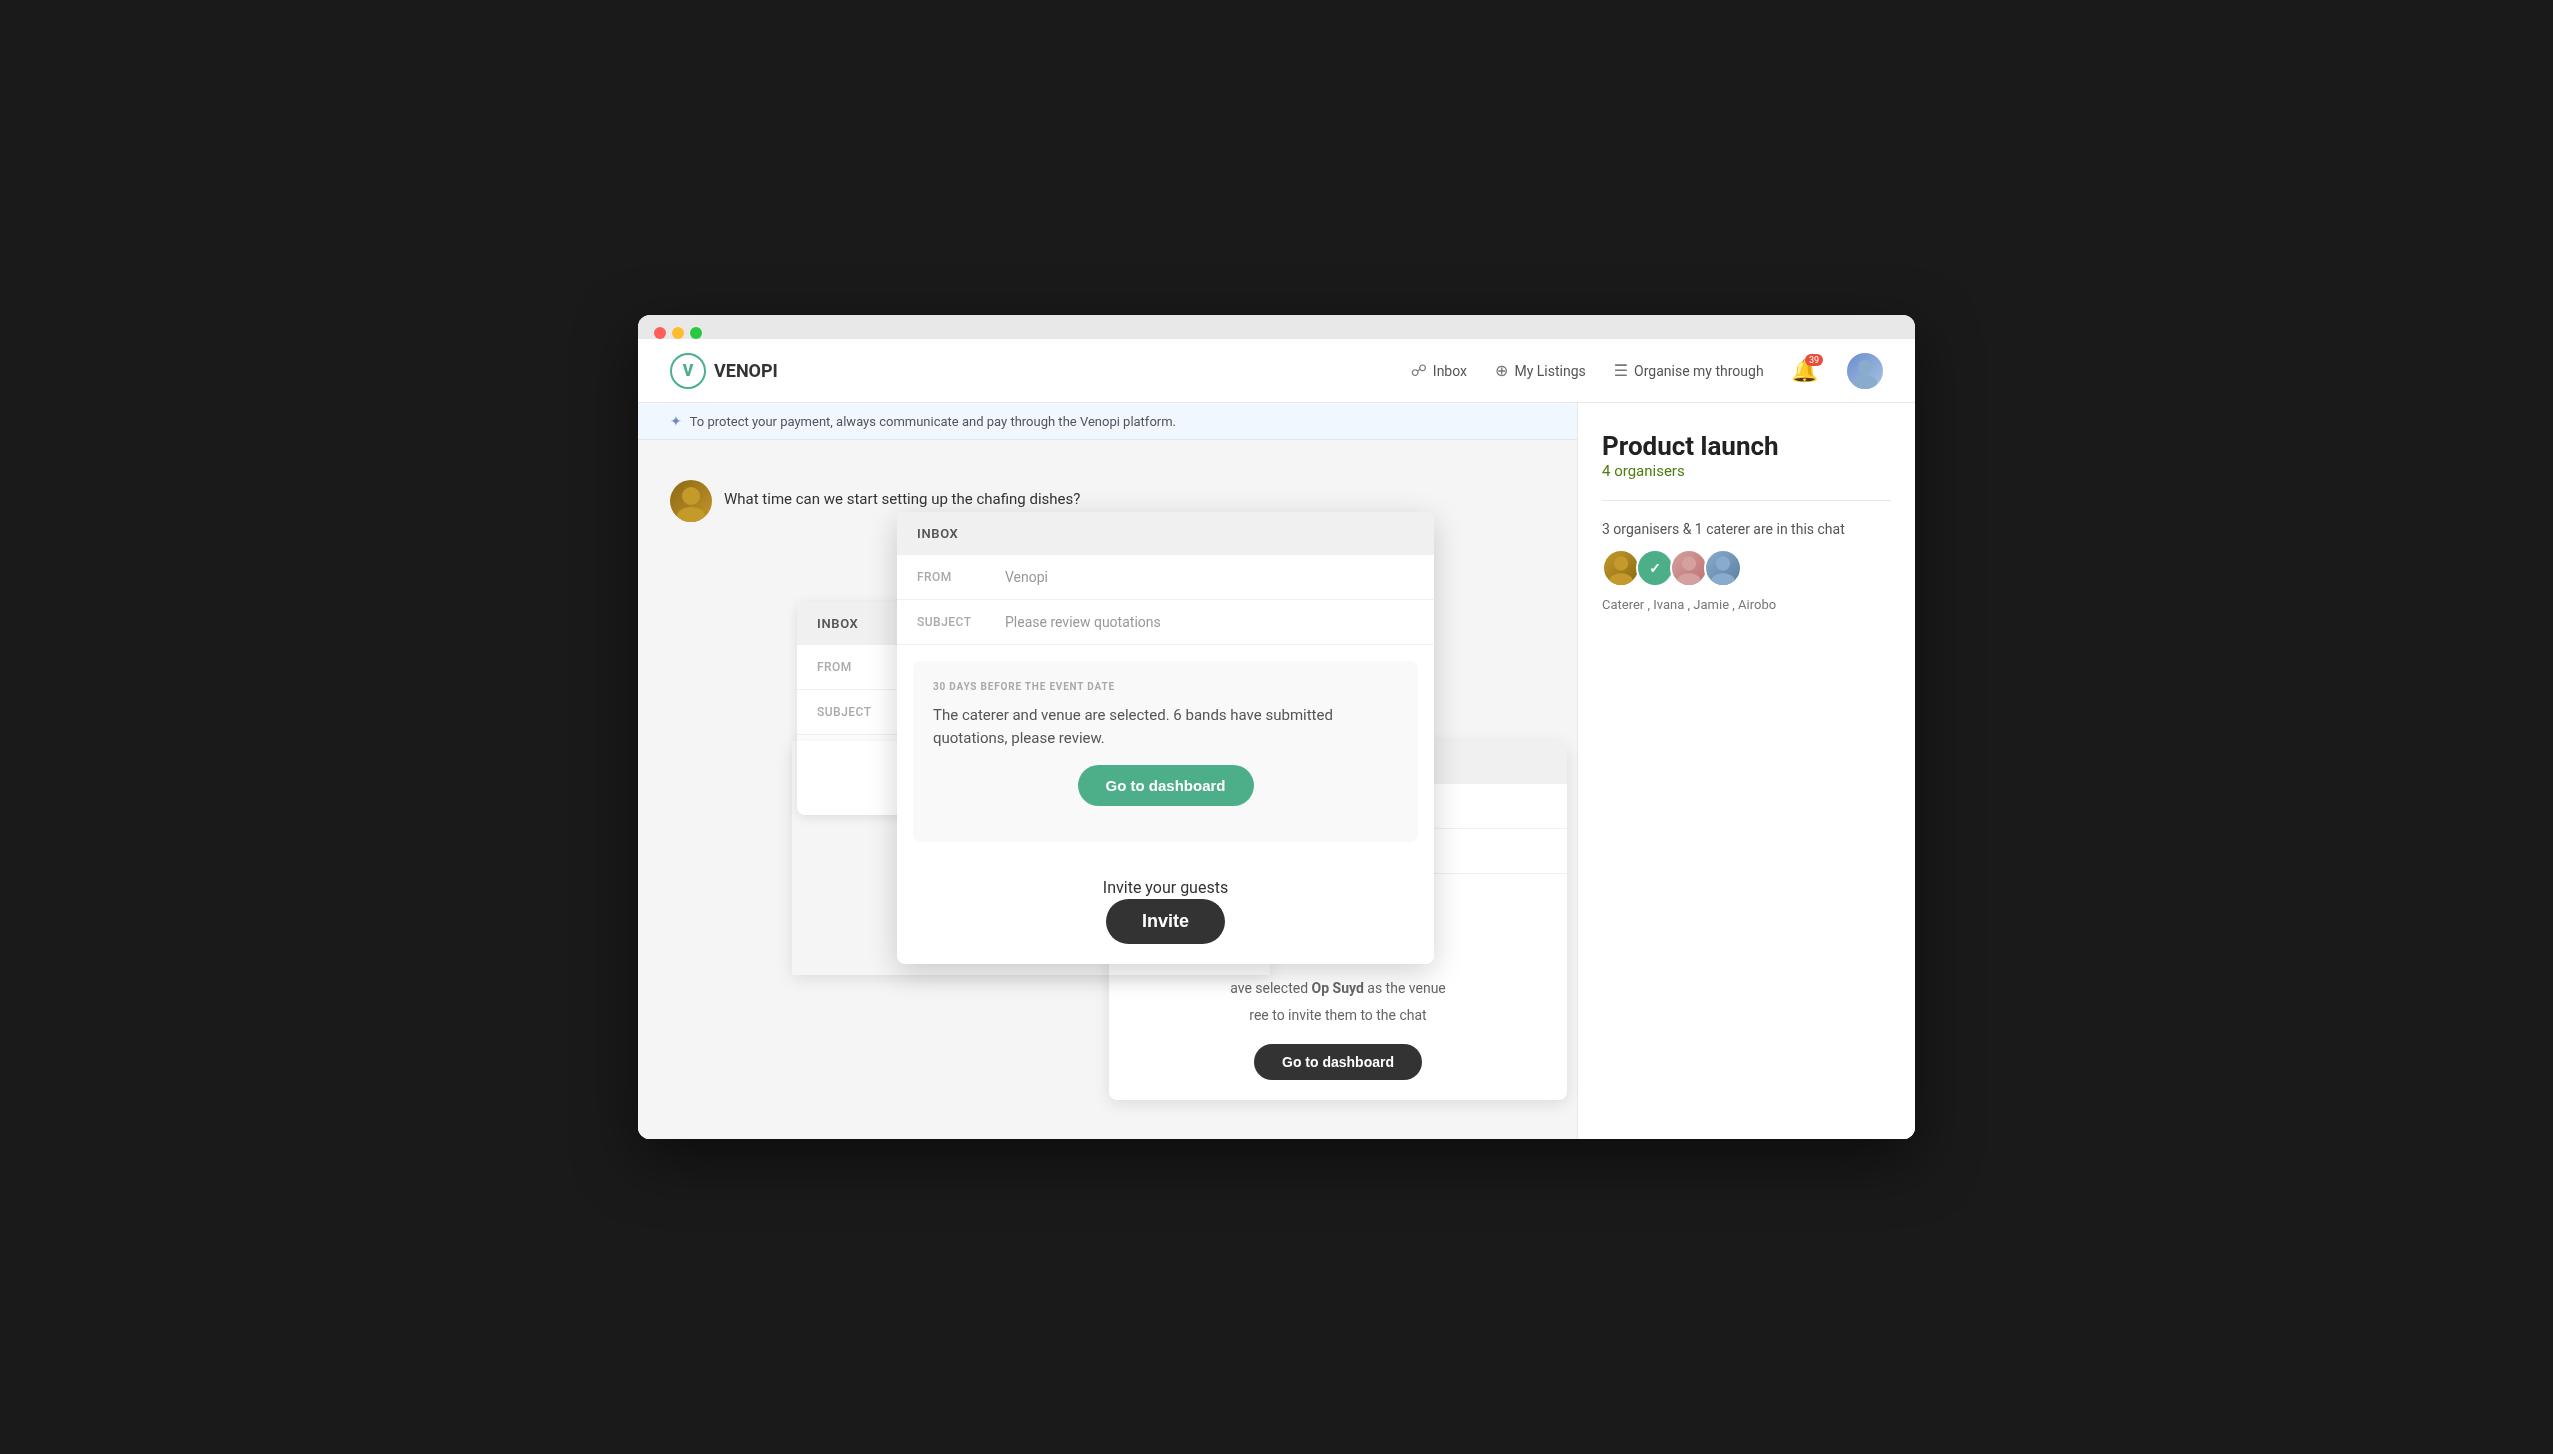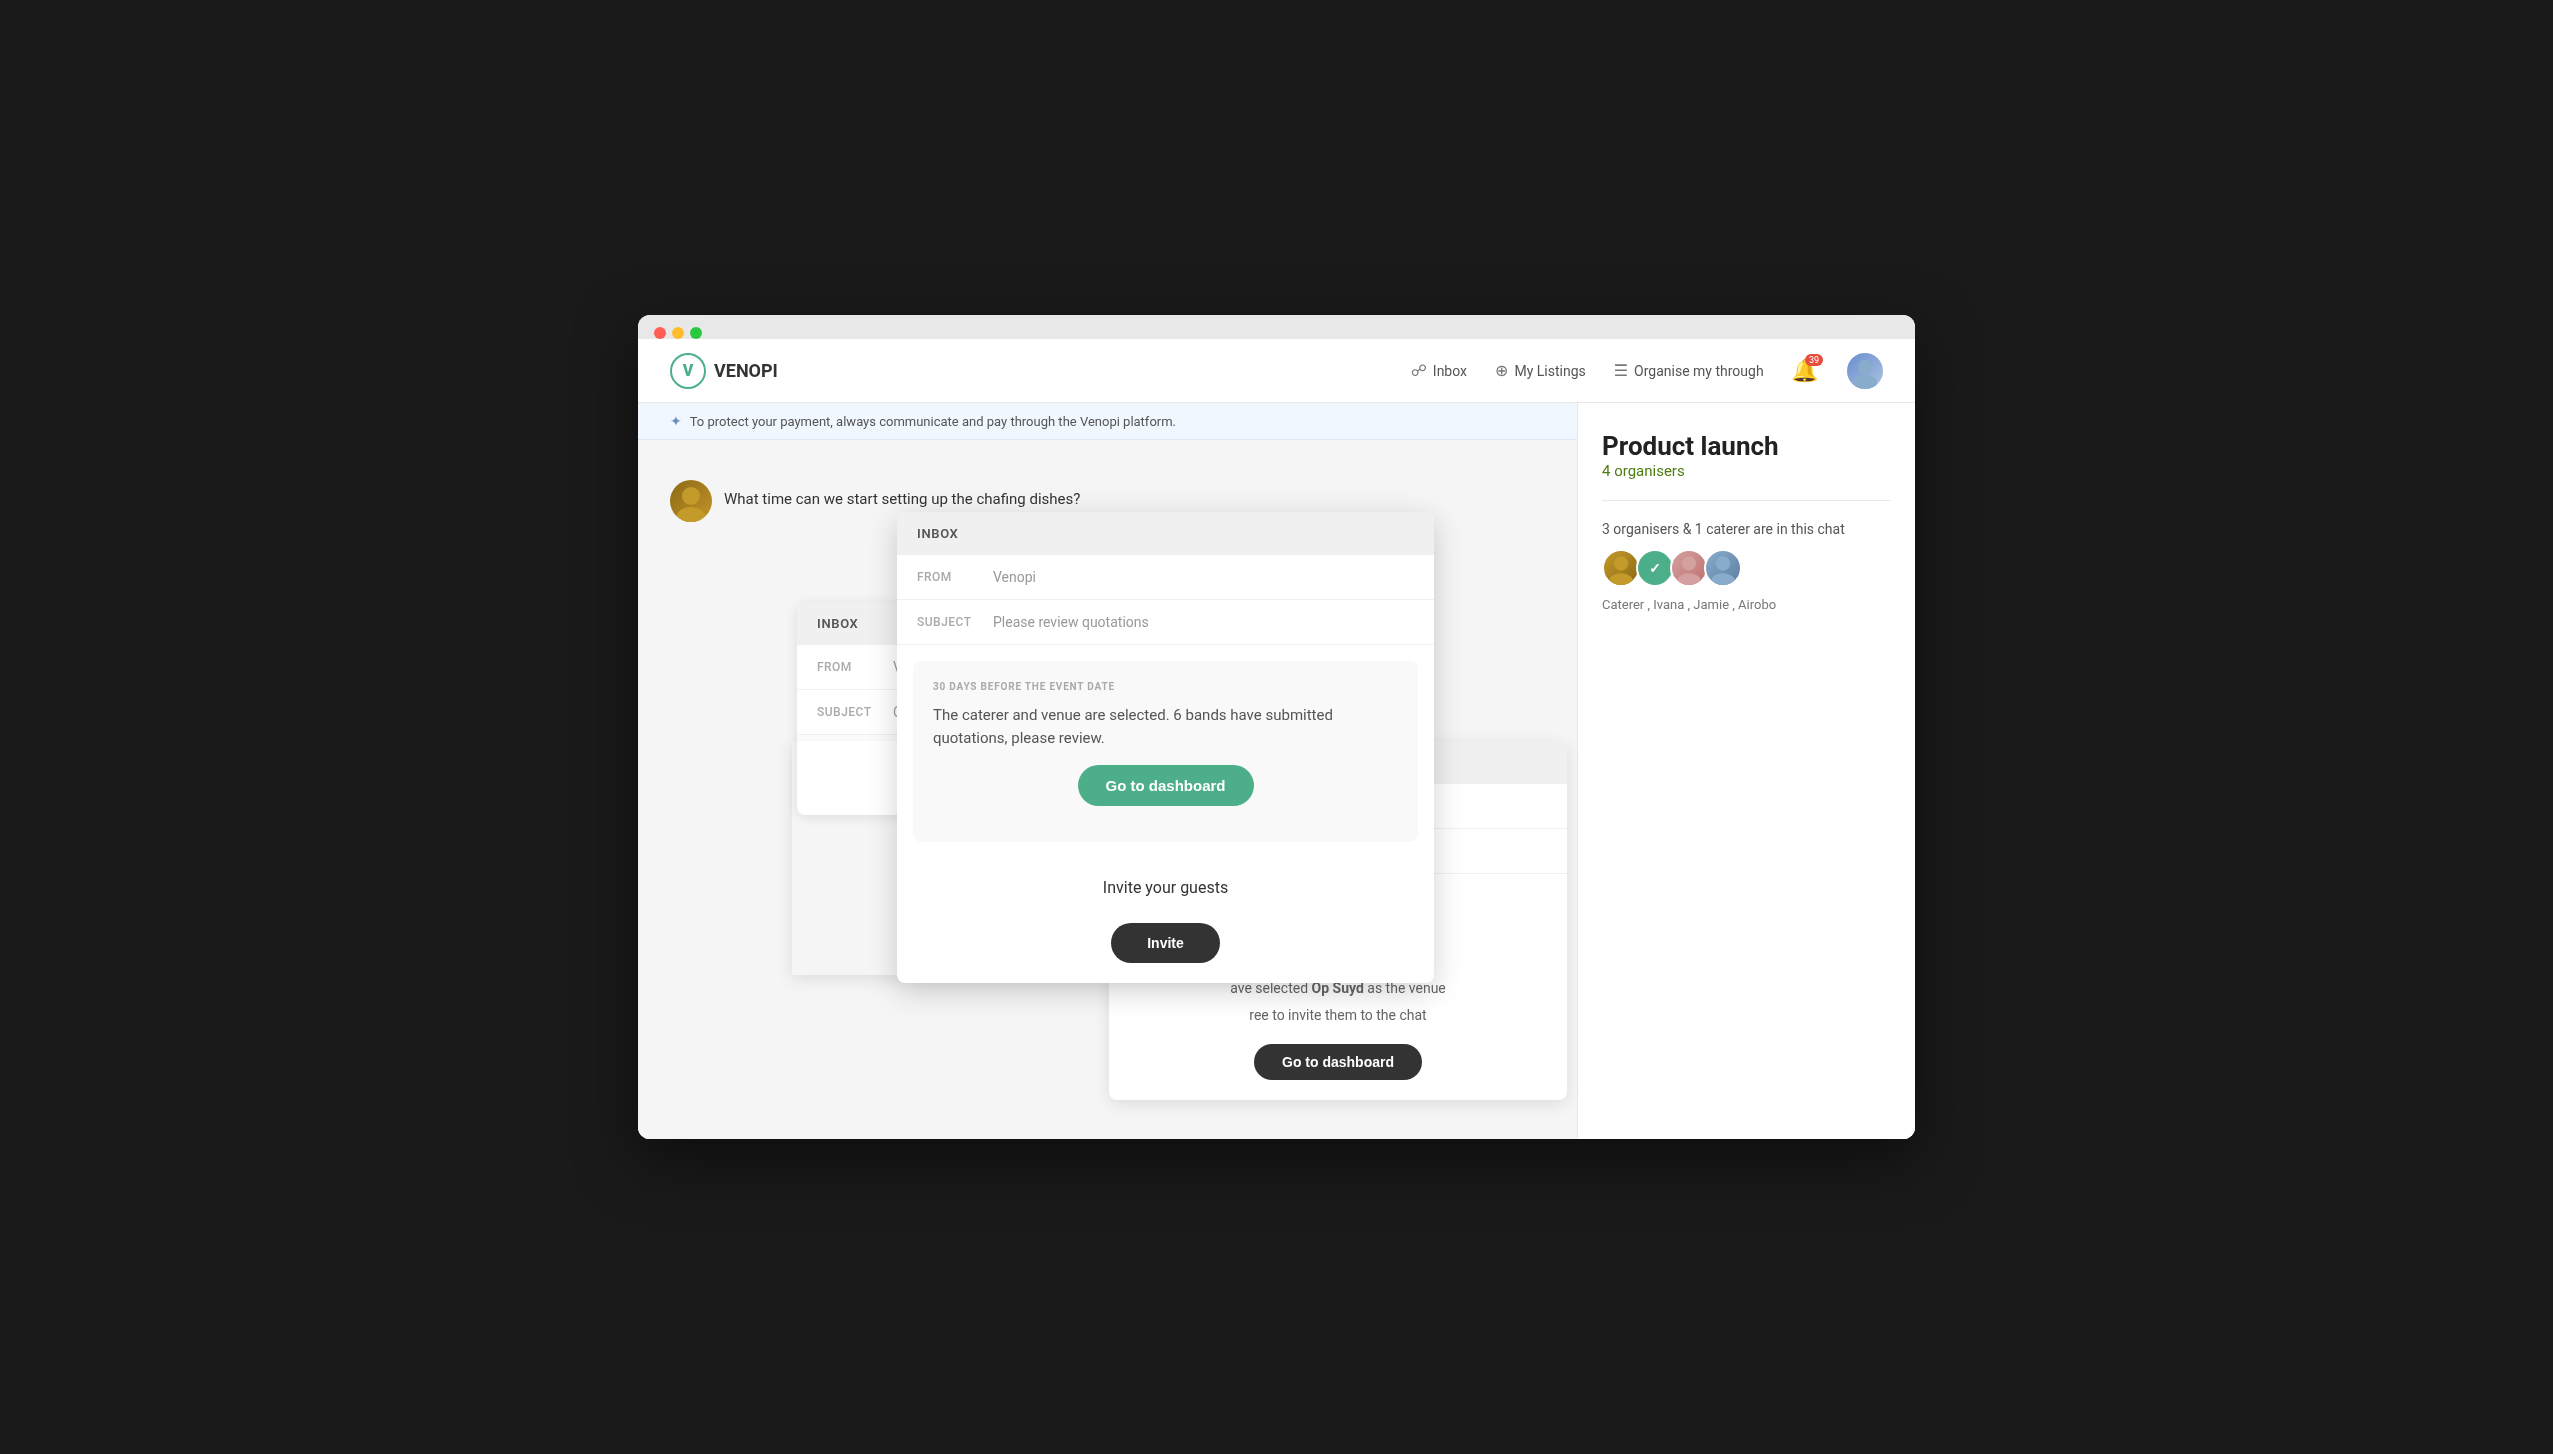--- a/index.html
+++ b/index.html
@@ -295,21 +295,21 @@
       letter-spacing: 0.05em;
       color: #555;
       text-transform: uppercase;
     }
 
     .inbox-row {
       display: flex;
       border-bottom: 1px solid #f0f0f0;
       padding: 14px 20px;
       align-items: center;
-      gap: 4px;
+      gap: 16px;
     }
 
     .inbox-row-label {
       font-size: 12px;
       color: #aaa;
       font-weight: 500;
       width: 72px;
       letter-spacing: 0.04em;
       text-transform: uppercase;
     }
@@ -368,24 +368,23 @@
       color: #333;
       margin-bottom: 2px;
     }
 
     .btn-dark {
       background: #333;
       color: #fff;
       border: none;
       border-radius: 24px;
       padding: 12px 36px;
-      font-size: 14px;
+      font-size: 18px;
       font-weight: 600;
       cursor: pointer;
-      margin-top: 24px;
     }
 
     
     .card-image-area {
       padding: 20px;
       text-align: center;
     }
 
     .food-icon {
       width: 70px;

